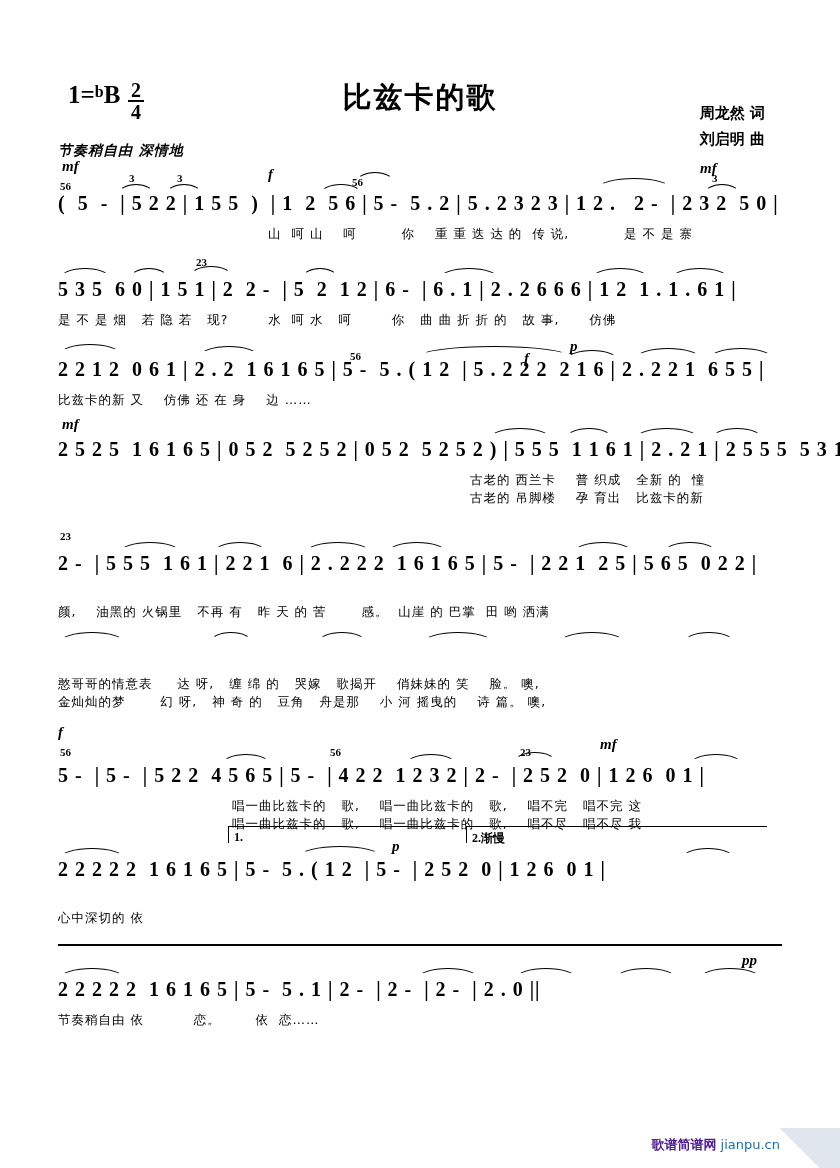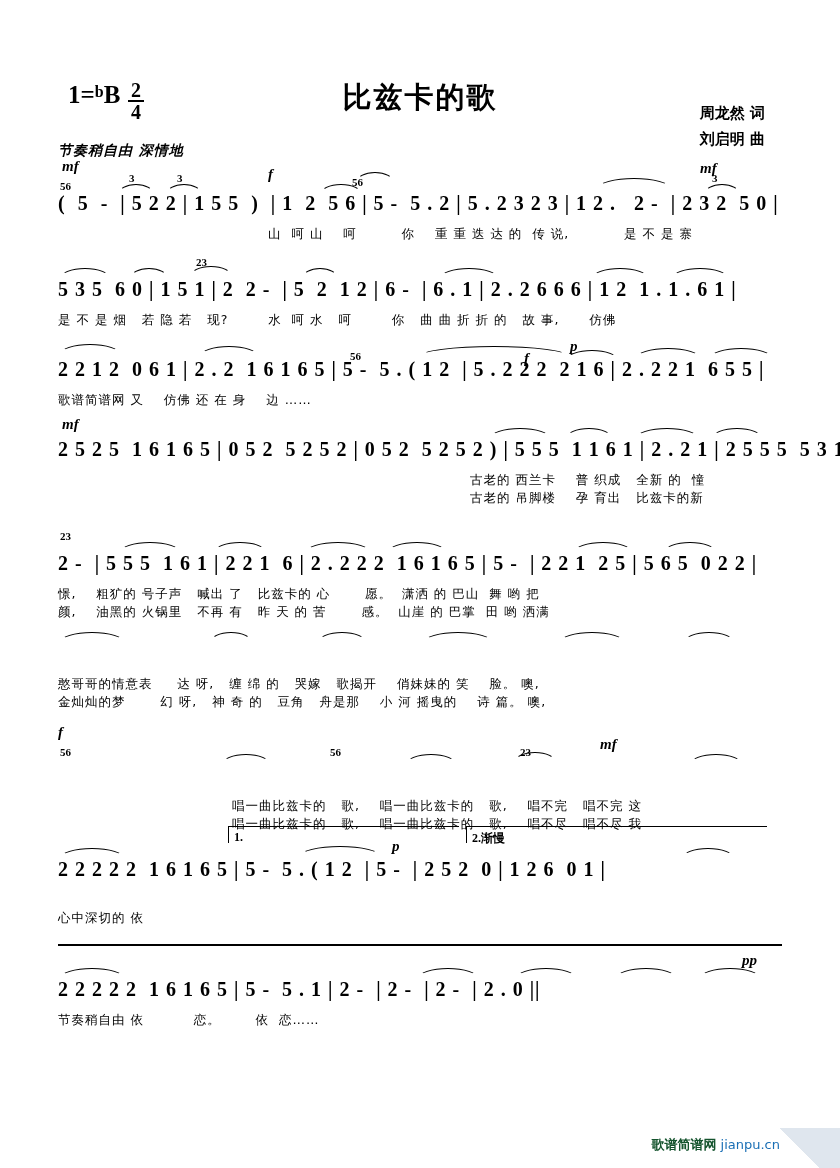--- a/index.html
+++ b/index.html
@@ -80,21 +80,21 @@
     position:absolute;border-top:1.4px solid #000;border-left:1.4px solid #000;
     height:16px;
   }
   .hr{
     position:absolute;height:1.5px;background:#000;left:58px;width:724px;
   }
   .footer{
     position:absolute;right:60px;bottom:14px;
     font-family:"DejaVu Sans",sans-serif;font-size:13px;color:#333;
   }
-  .footer .red{color:#14532d;font-weight:bold;}
+  .footer .red{color:#4c1d95;font-weight:bold;}
   .footer .blue{color:#1a6fb5;}
   .corner{
     position:absolute;right:0;bottom:0;width:70px;height:40px;
     background:linear-gradient(225deg,#dfe6ee 0%,#dfe6ee 55%,transparent 55%);
   }
 </style>
 </head>
 <body>
 
 <div class="page">
@@ -154,42 +154,41 @@
   <div class="tiny" style="left:350px;top:350px;">56</div>
 
   <div class="slur" style="left:60px;top:344px;width:58px;"></div>
   <div class="slur" style="left:200px;top:346px;width:56px;"></div>
   <div class="slur" style="left:420px;top:346px;width:146px;"></div>
   <div class="slur" style="left:566px;top:350px;width:50px;"></div>
   <div class="slur" style="left:636px;top:348px;width:62px;"></div>
   <div class="slur" style="left:710px;top:348px;width:60px;"></div>
 
   <div class="mus" style="left:58px;top:358px;letter-spacing:1px;">2 2 1 2  0 6 1 | 2 . 2  1 6 1 6 5 | 5 -  5 . ( 1 2  | 5 . 2 2 2  2 1 6 | 2 . 2 2 1  6 5 5 |</div>
-  <div class="lyr" style="left:58px;top:392px;letter-spacing:1px;">歌谱简谱网 又    仿佛 还 在 身    边 ……</div>
+  <div class="lyr" style="left:58px;top:392px;letter-spacing:1px;">比兹卡的新 又    仿佛 还 在 身    边 ……</div>
 
   <div class="dyn" style="left:62px;top:416px;">mf</div>
   <div class="slur" style="left:490px;top:428px;width:58px;"></div>
   <div class="slur" style="left:566px;top:428px;width:44px;"></div>
   <div class="slur" style="left:636px;top:428px;width:60px;"></div>
   <div class="slur" style="left:712px;top:428px;width:48px;"></div>
 
   <div class="mus" style="left:58px;top:438px;letter-spacing:1px;">2 5 2 5  1 6 1 6 5 | 0 5 2  5 2 5 2 | 0 5 2  5 2 5 2 ) | 5 5 5  1 1 6 1 | 2 . 2 1 | 2 5 5 5  5 3 1 |</div>
   <div class="lyr" style="left:470px;top:472px;letter-spacing:1px;">古老的 西兰卡    普 织成   全新 的  憧</div>
   <div class="lyr" style="left:470px;top:490px;letter-spacing:1px;">古老的 吊脚楼    孕 育出   比兹卡的新</div>
 
   <div class="tiny" style="left:60px;top:530px;">23</div>
   <div class="slur" style="left:120px;top:542px;width:58px;"></div>
   <div class="slur" style="left:214px;top:542px;width:50px;"></div>
   <div class="slur" style="left:306px;top:542px;width:62px;"></div>
   <div class="slur" style="left:388px;top:542px;width:56px;"></div>
   <div class="slur" style="left:574px;top:542px;width:56px;"></div>
   <div class="slur" style="left:664px;top:542px;width:50px;"></div>
 
   <div class="mus" style="left:58px;top:552px;letter-spacing:1px;">2 -  | 5 5 5  1 6 1 | 2 2 1  6 | 2 . 2 2 2  1 6 1 6 5 | 5 -  | 2 2 1  2 5 | 5 6 5  0 2 2 |</div>
-  <div class="lyr" style="left:58px;top:586px;letter-spacing:1px;">憬,    粗犷的 号子声   喊出 了   比兹卡的 心       愿。  潇洒 的 巴山  舞 哟 把</div>
   <div class="lyr" style="left:58px;top:604px;letter-spacing:1px;">颜,    油黑的 火锅里   不再 有   昨 天 的 苦       感。  山崖 的 巴掌  田 哟 洒满</div>
 
   <div class="slur" style="left:60px;top:632px;width:62px;"></div>
   <div class="slur" style="left:210px;top:632px;width:40px;"></div>
   <div class="slur" style="left:318px;top:632px;width:46px;"></div>
   <div class="slur" style="left:424px;top:632px;width:66px;"></div>
   <div class="slur" style="left:560px;top:632px;width:62px;"></div>
   <div class="slur" style="left:684px;top:632px;width:48px;"></div>
 
   <div class="lyr" style="left:58px;top:694px;letter-spacing:1px;">金灿灿的梦       幻 呀,   神 奇 的   豆角   舟是那    小 河 摇曳的    诗 篇。 噢,</div>
@@ -199,20 +198,21 @@
   <div class="dyn" style="left:600px;top:736px;">mf</div>
   <div class="tiny" style="left:60px;top:746px;">56</div>
   <div class="tiny" style="left:330px;top:746px;">56</div>
   <div class="tiny" style="left:520px;top:746px;">23</div>
 
   <div class="slur" style="left:222px;top:754px;width:46px;"></div>
   <div class="slur" style="left:406px;top:754px;width:48px;"></div>
   <div class="slur" style="left:514px;top:752px;width:40px;"></div>
   <div class="slur" style="left:690px;top:754px;width:50px;"></div>
 
+  <div class="mus" style="left:58px;top:764px;letter-spacing:1px;">5 -  | 5 -  | 5 2 2  4 5 6 5 | 5 -  | 4 2 2  1 2 3 2 | 2 -  | 2 5 2  0 | 1 2 6  0 1 |</div>
   <div class="lyr" style="left:232px;top:798px;letter-spacing:1px;">唱一曲比兹卡的   歌,    唱一曲比兹卡的   歌,    唱不完   唱不完 这</div>
   <div class="lyr" style="left:232px;top:816px;letter-spacing:1px;">唱一曲比兹卡的   歌,    唱一曲比兹卡的   歌,    唱不尽   唱不尽 我</div>
 
   <div class="repeat-box" style="left:228px;top:826px;width:230px;"></div>
   <div class="repeat-box" style="left:466px;top:826px;width:300px;"></div>
   <div class="tiny" style="left:234px;top:830px;font-size:12px;">1.</div>
   <div class="tiny" style="left:472px;top:830px;font-size:12px;">2.渐慢</div>
   <div class="dyn" style="left:392px;top:838px;">p</div>
 
   <div class="slur" style="left:60px;top:848px;width:62px;"></div>

